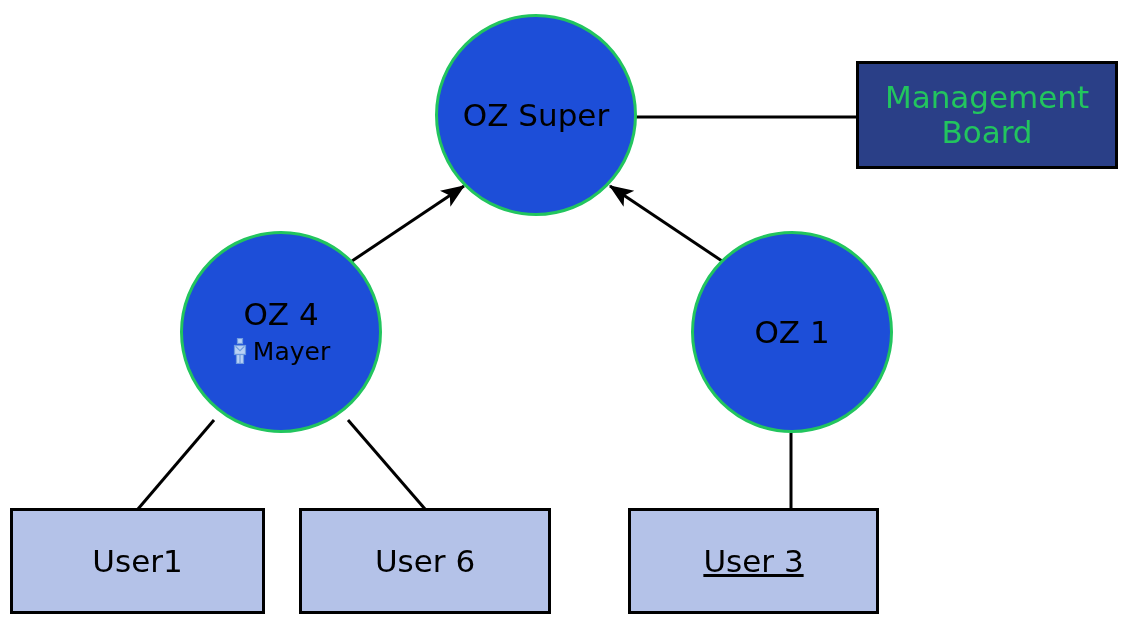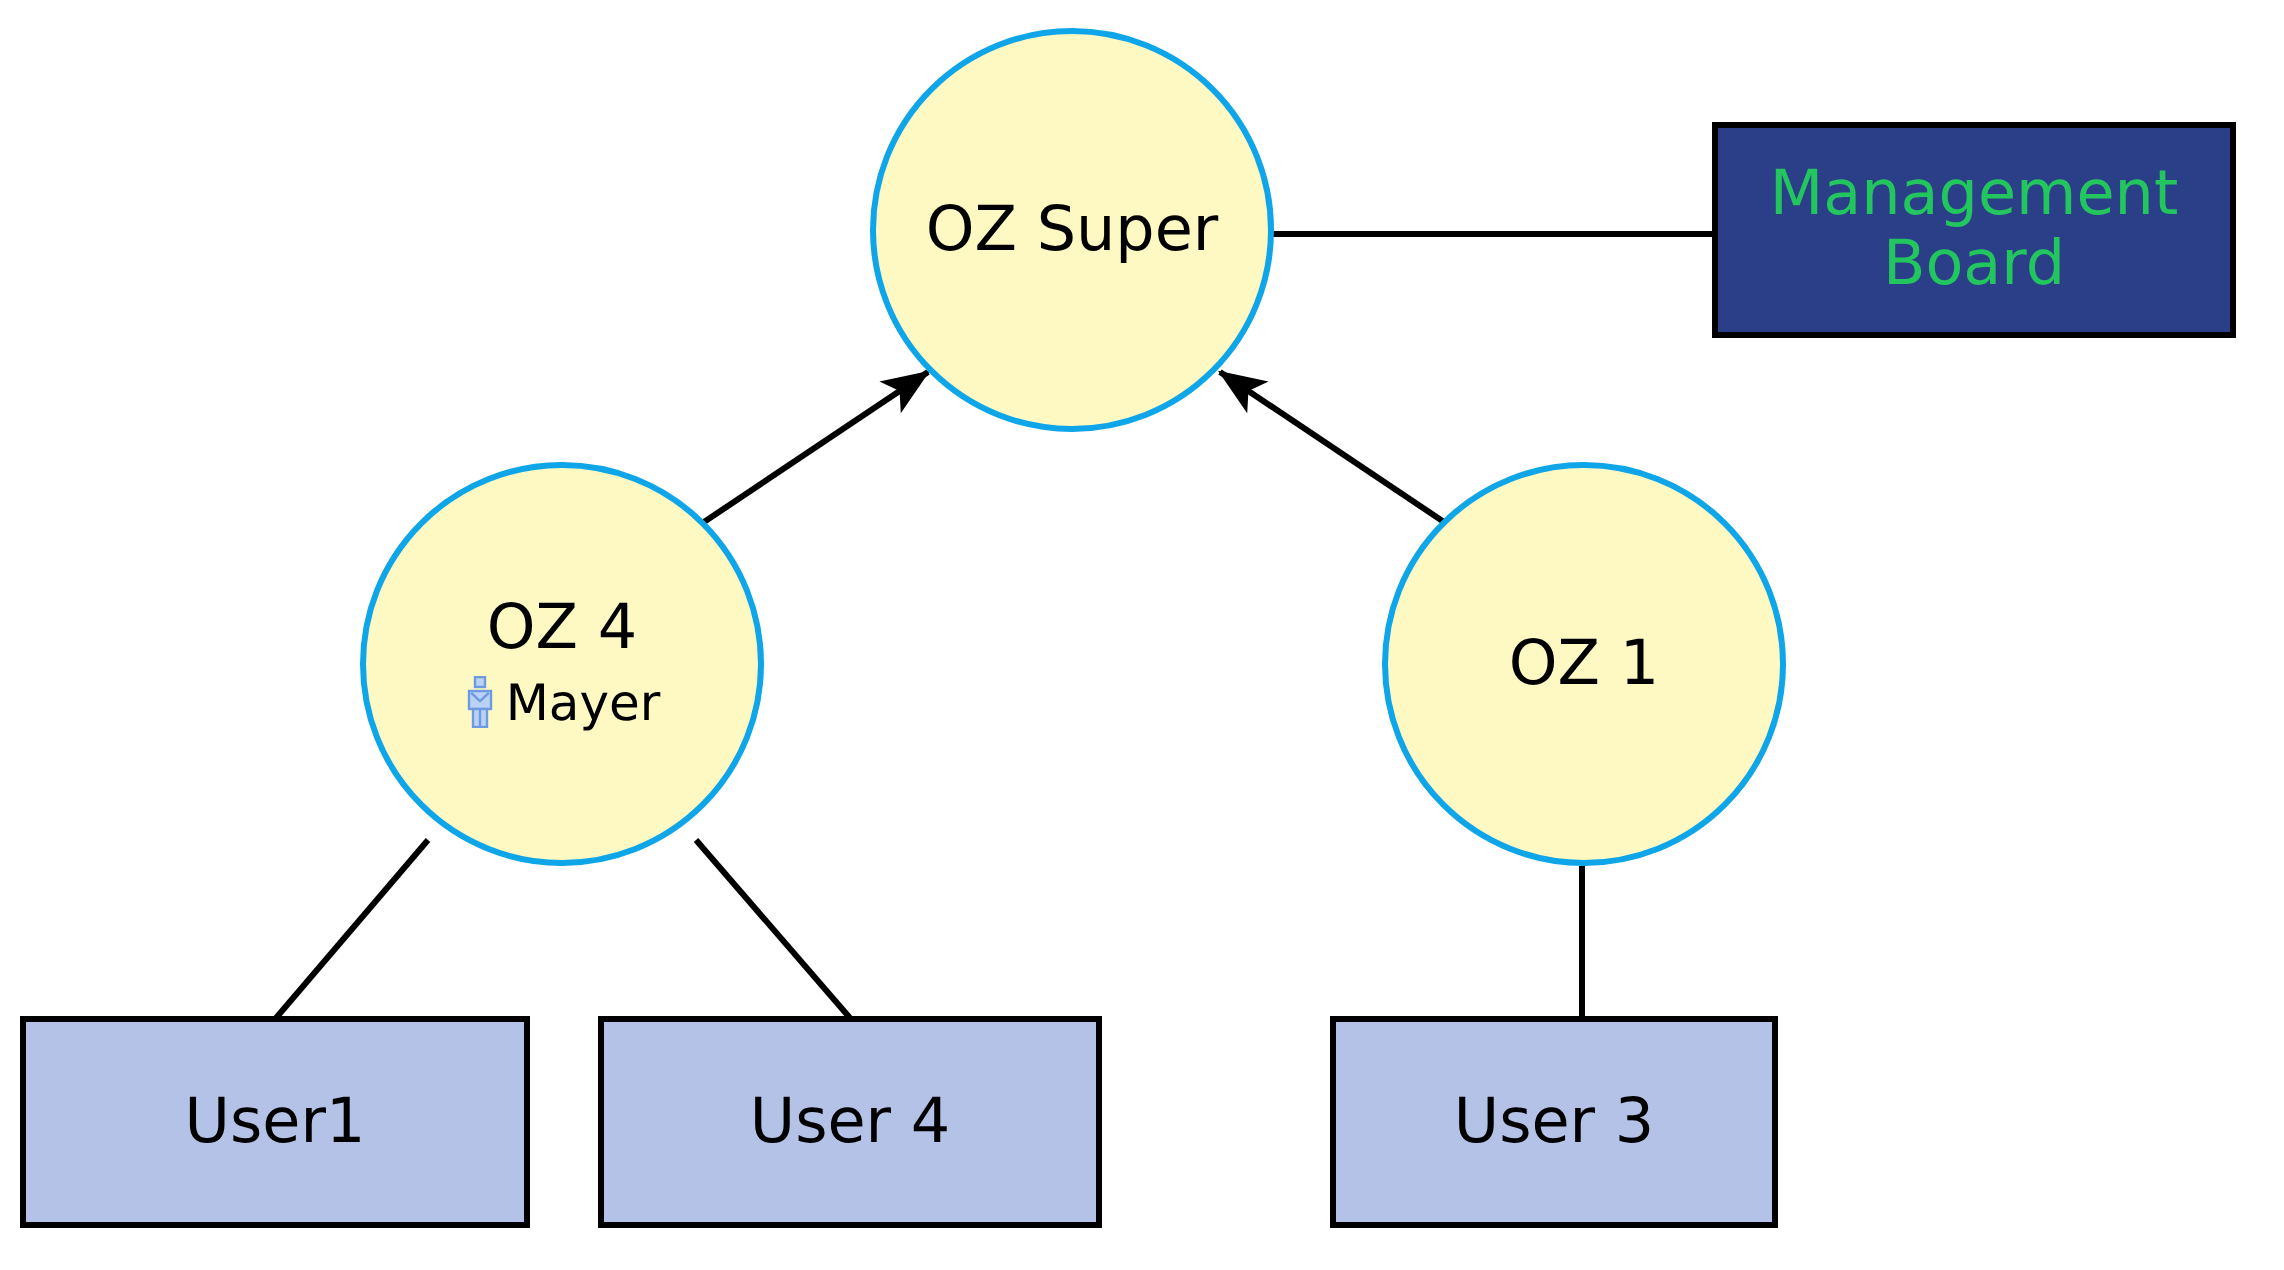--- a/index.html
+++ b/index.html
@@ -26,23 +26,23 @@
   }
   .node {
     position: absolute;
     box-sizing: border-box;
     display: flex;
     flex-direction: column;
     align-items: center;
     justify-content: center;
   }
   .circle-node {
-    border: 3px solid #0ea5e9;
+    border: 3px solid #22c55e;
     border-radius: 50%;
-    background: #fef9c3;
+    background: #1d4ed8;
   }
   .circle-label {
     font-size: 31px;
     color: #000000;
     line-height: 1.05;
     white-space: nowrap;
   }
   .owner-row {
     display: flex;
     align-items: center;
@@ -132,20 +132,20 @@
   <div class="node box-node board-box" style="left:856px; top:61px; width:262px; height:108px;">
     <span class="box-label">Management
 Board</span>
   </div>
 
   <div class="node box-node user-box" style="left:10px; top:508px; width:255px; height:106px;">
     <span class="box-label">User1</span>
   </div>
 
   <div class="node box-node user-box" style="left:299px; top:508px; width:252px; height:106px;">
-    <span class="box-label">User 4</span>
+    <span class="box-label">User 6</span>
   </div>
 
-  <div class="node box-node user-box" style="left:665px; top:508px; width:224px; height:106px;">
+  <div class="node box-node user-box" style="left:628px; top:508px; width:251px; height:106px;text-decoration:underline;">
     <span class="box-label">User 3</span>
   </div>
 
 </div>
 
 </body></html>

